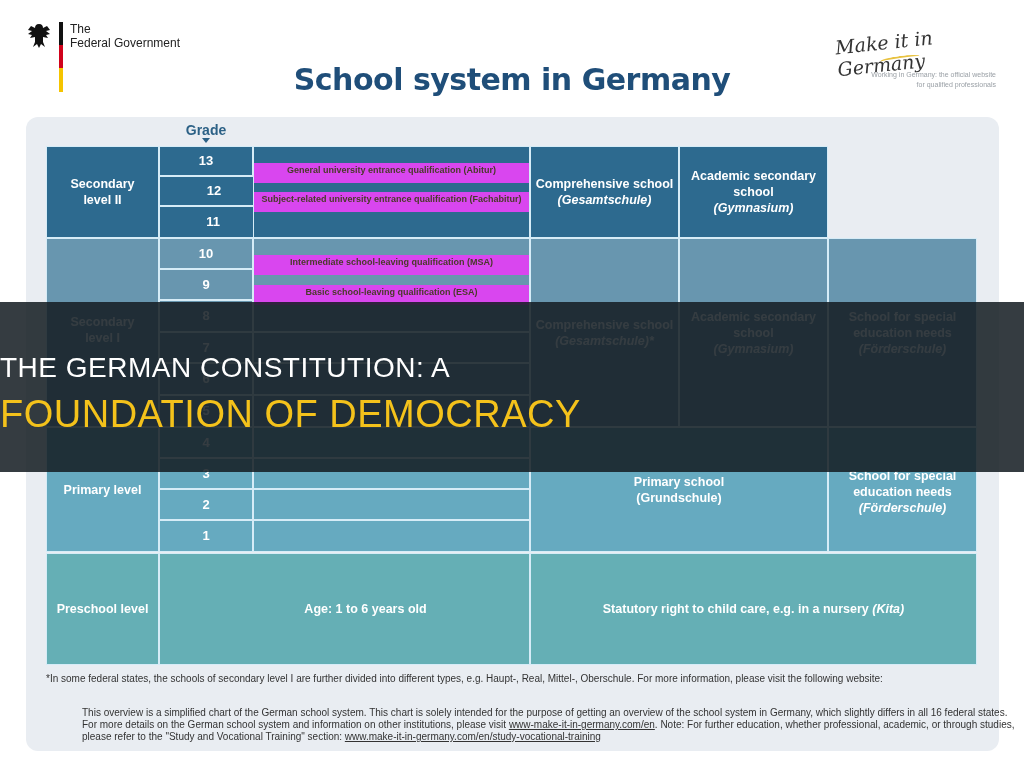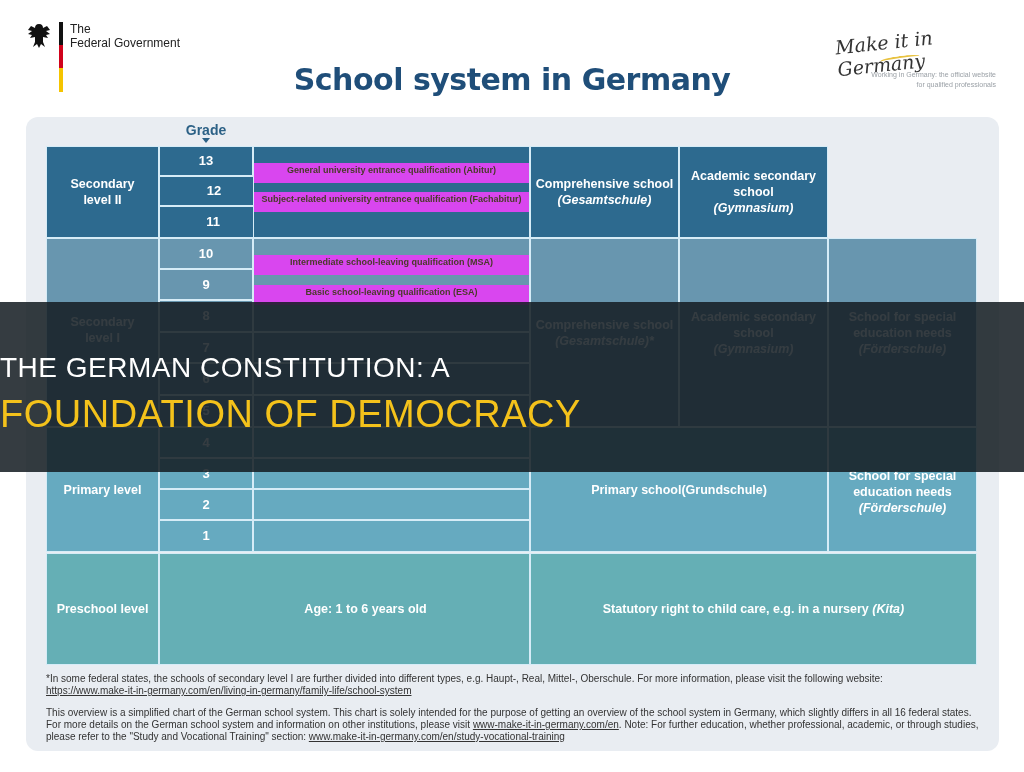--- a/index.html
+++ b/index.html
@@ -139,21 +139,21 @@
   <span>Primary level</span>
 </div>
 <div class="cell prim grade" style="left:159px;top:427px;width:94px;height:31px;">4</div>
 <div class="cell prim grade" style="left:159px;top:458px;width:94px;height:31px;">3</div>
 <div class="cell prim grade" style="left:159px;top:489px;width:94px;height:31px;">2</div>
 <div class="cell prim grade" style="left:159px;top:520px;width:94px;height:32px;">1</div>
 <div class="cell prim" style="left:253px;top:427px;width:277px;height:31px;"></div>
 <div class="cell prim" style="left:253px;top:458px;width:277px;height:31px;"></div>
 <div class="cell prim" style="left:253px;top:489px;width:277px;height:31px;"></div>
 <div class="cell prim" style="left:253px;top:520px;width:277px;height:32px;"></div>
-<div class="cell prim" style="left:530px;top:427px;width:298px;height:125px;flex-direction:row;">
+<div class="cell prim" style="left:530px;top:427px;width:298px;height:125px;flex-direction:column;">
   <span>Primary school</span>
   <span>(Grundschule)</span>
 </div>
 <div class="cell prim" style="left:828px;top:427px;width:149px;height:125px;flex-direction:column;justify-content:flex-start;padding-top:40px;">
   <span>School for special</span>
   <span>education needs</span>
   <i>(Förderschule)</i>
 </div>
 
 <div class="cell pre" style="left:46px;top:553px;width:113px;height:112px;">
@@ -161,21 +161,20 @@
 </div>
 <div class="cell pre" style="left:159px;top:553px;width:371px;height:112px;padding-left:42px;">
   <span>Age: 1 to 6 years old</span>
 </div>
 <div class="cell pre" style="left:530px;top:553px;width:447px;height:112px;">
   <span><span>Statutory right to child care, e.g. in a nursery</span> <i>(Kita)</i></span>
 </div>
 
 <div class="abs note" style="top:673px;">
   <div>*In some federal states, the schools of secondary level I are further divided into different types, e.g. Haupt-, Real, Mittel-, Oberschule. For more information, please visit the following website:</div>
-  <a>https://www.make-it-in-germany.com/en/living-in-germany/family-life/school-system</a>
 </div>
-<div class="abs note" style="top:707px;">
+<div class="abs note" style="top:707px;margin-left:36px;">
   <span>This overview is a simplified chart of the German school system. This chart is solely intended for the purpose of getting an overview of the school system in Germany, which slightly differs in all 16 federal states. For more details on the German school system and information on other institutions, please visit </span><a>www-make-it-in-germany.com/en</a><span>. Note: For further education, whether professional, academic, or through studies, please refer to the "Study and Vocational Training" section:  </span><a>www.make-it-in-germany.com/en/study-vocational-training</a>
 </div>
 
 <div class="abs banner"></div>
 <div class="abs banner-line1">THE GERMAN CONSTITUTION: A</div>
 <div class="abs banner-line2">FOUNDATION OF DEMOCRACY</div>
 
 </body></html>

